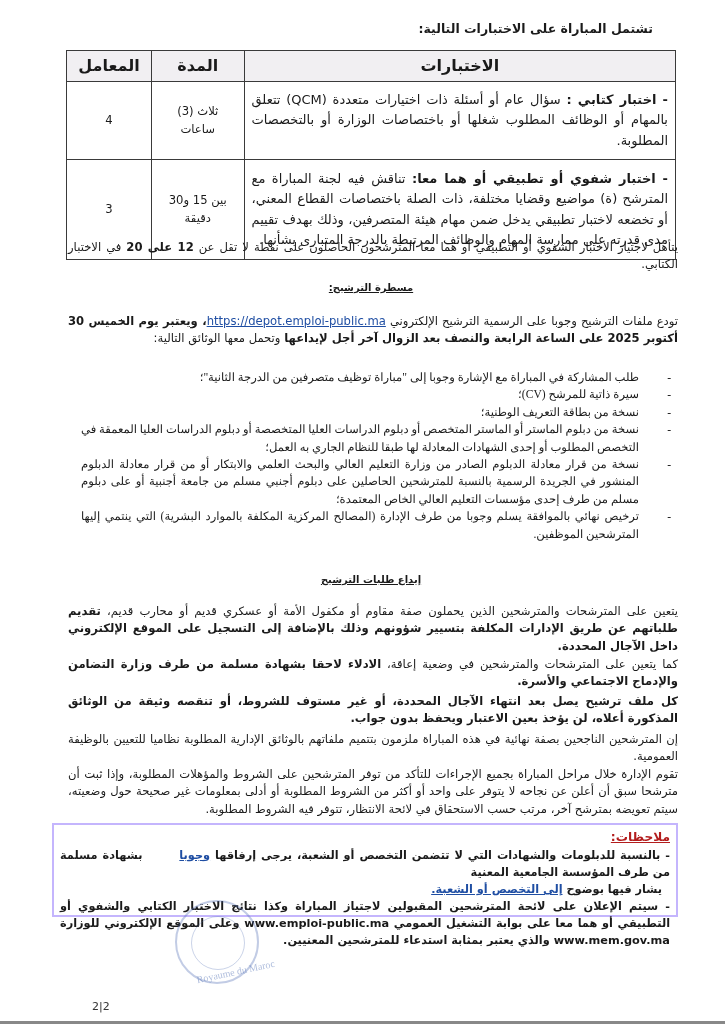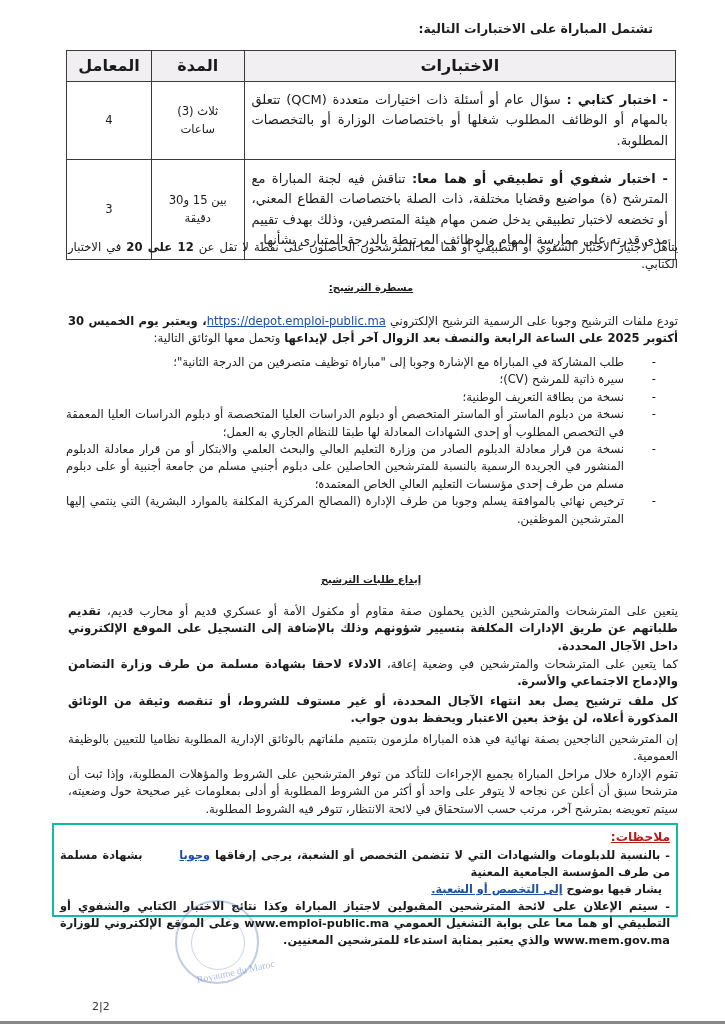--- a/index.html
+++ b/index.html
@@ -19,26 +19,26 @@
   table.tests td.desc { text-align: justify; font-size: 13px; line-height: 1.55; margin-top: 16px; }
   table.tests td.center { text-align: center; font-size: 11.6px; }
   table.tests td b { font-weight: bold; }
   .col-tests { width: 420px; }
   .col-dur { width: 78px; }
   .col-coef { width: 70px; }
   .para { position: absolute; left: 68px; width: 610px; text-align: justify; }
   .heading { position: absolute; left: 66px; width: 610px; text-align: center; font-weight: bold; text-decoration: underline; font-size: 10px; }
   .bold { font-weight: bold; }
   .link { color: #1f4ea3; text-decoration: underline; direction: ltr; unicode-bidi: embed; }
-  ul.docs { position: absolute; left: 66px; width: 600px; list-style: none; margin: 0; padding: 0; }
+  ul.docs { position: absolute; left: 66px; width: 600px; list-style: none; margin: 15px; padding: 0; font-family: Liberation Serif, serif; }
   ul.docs li { position: relative; padding-right: 42px; text-align: justify; }
   ul.docs li::before { content: "-"; position: absolute; right: 10px; top: 0; }
   .notes {
     position: absolute; left: 52px; top: 823px; width: 626px; height: 94px;
-    border: 2px solid #14b8a6; padding: 3px 6px; box-sizing: border-box;
+    border: 2px solid #c4b5fd; padding: 3px 6px; box-sizing: border-box;
     font-weight: bold; font-size: 11.3px; line-height: 1.52;
   }
   .notes-title { color: #b31d1d; text-decoration: underline; font-size: 12.2px; }
   .notes .item { text-align: justify; }
   .notes .item .indent { padding-right: 8px; display: block; }
   .blue-u { color: #1f4ea3; text-decoration: underline; margin-left: 32px; }
   .stamp {
     position: absolute; left: 175px; top: 900px; width: 84px; height: 84px;
     border: 2px solid rgba(80,110,180,0.35); border-radius: 50%;
     box-sizing: border-box;

